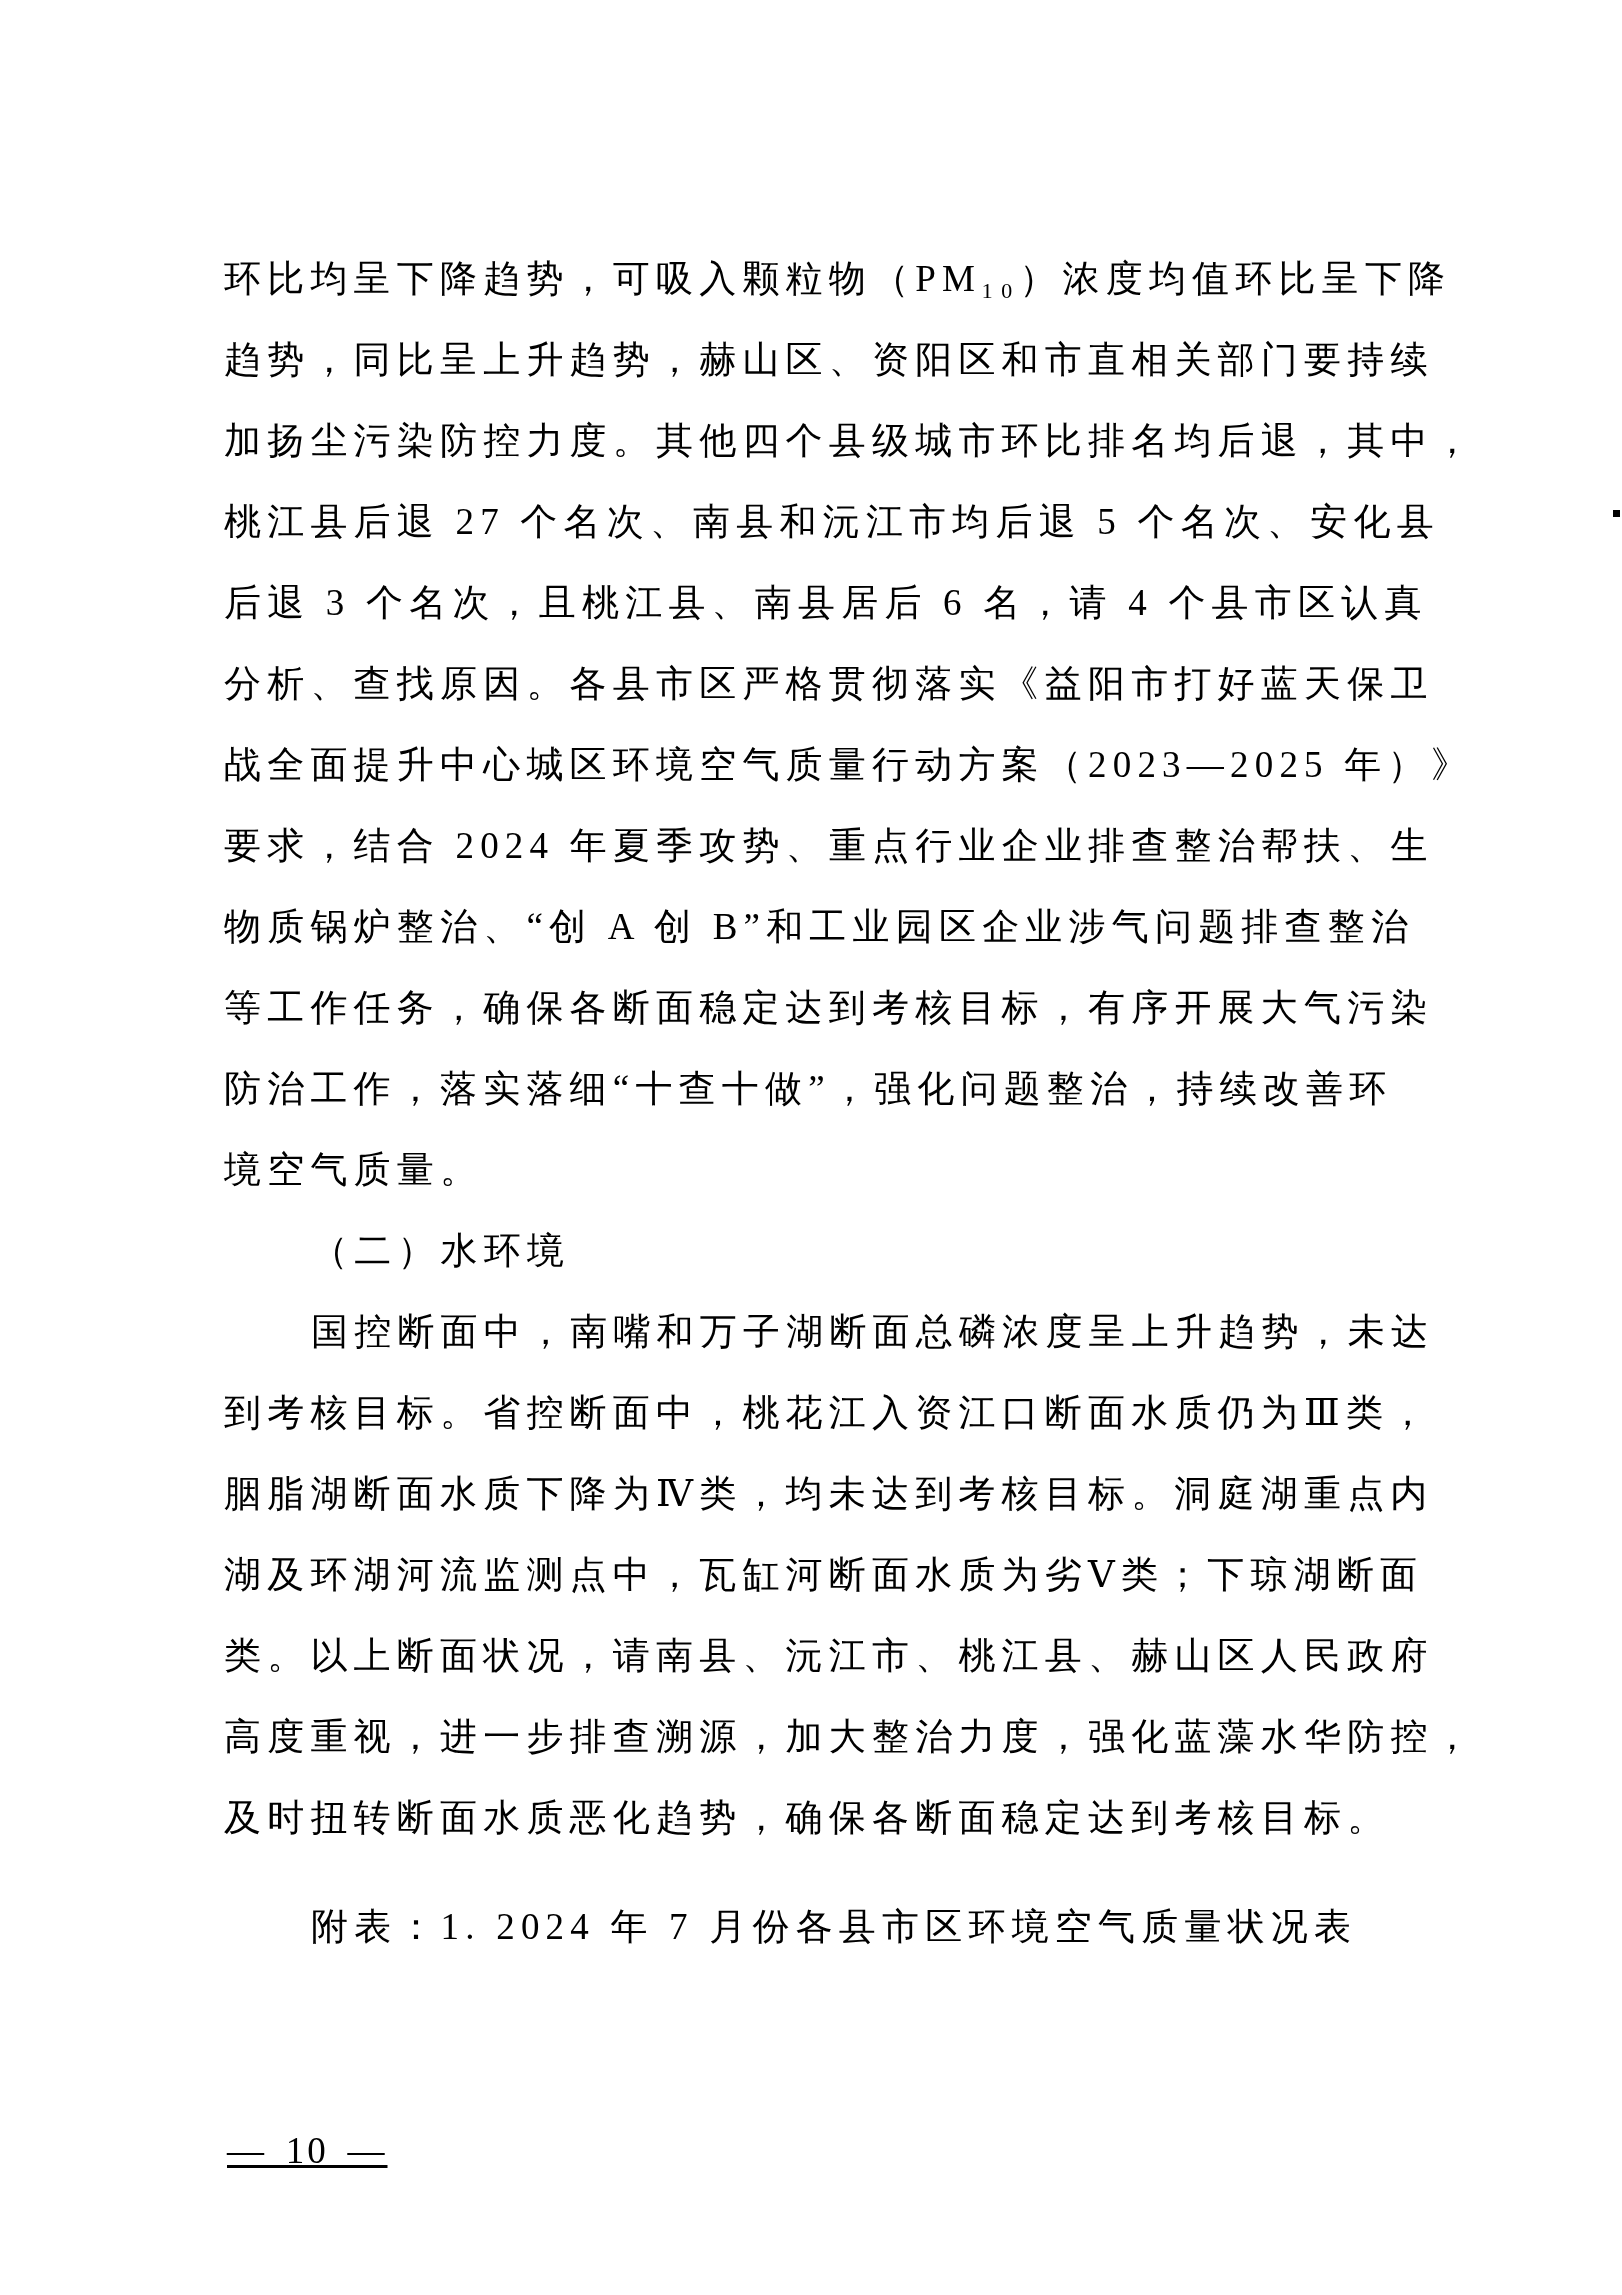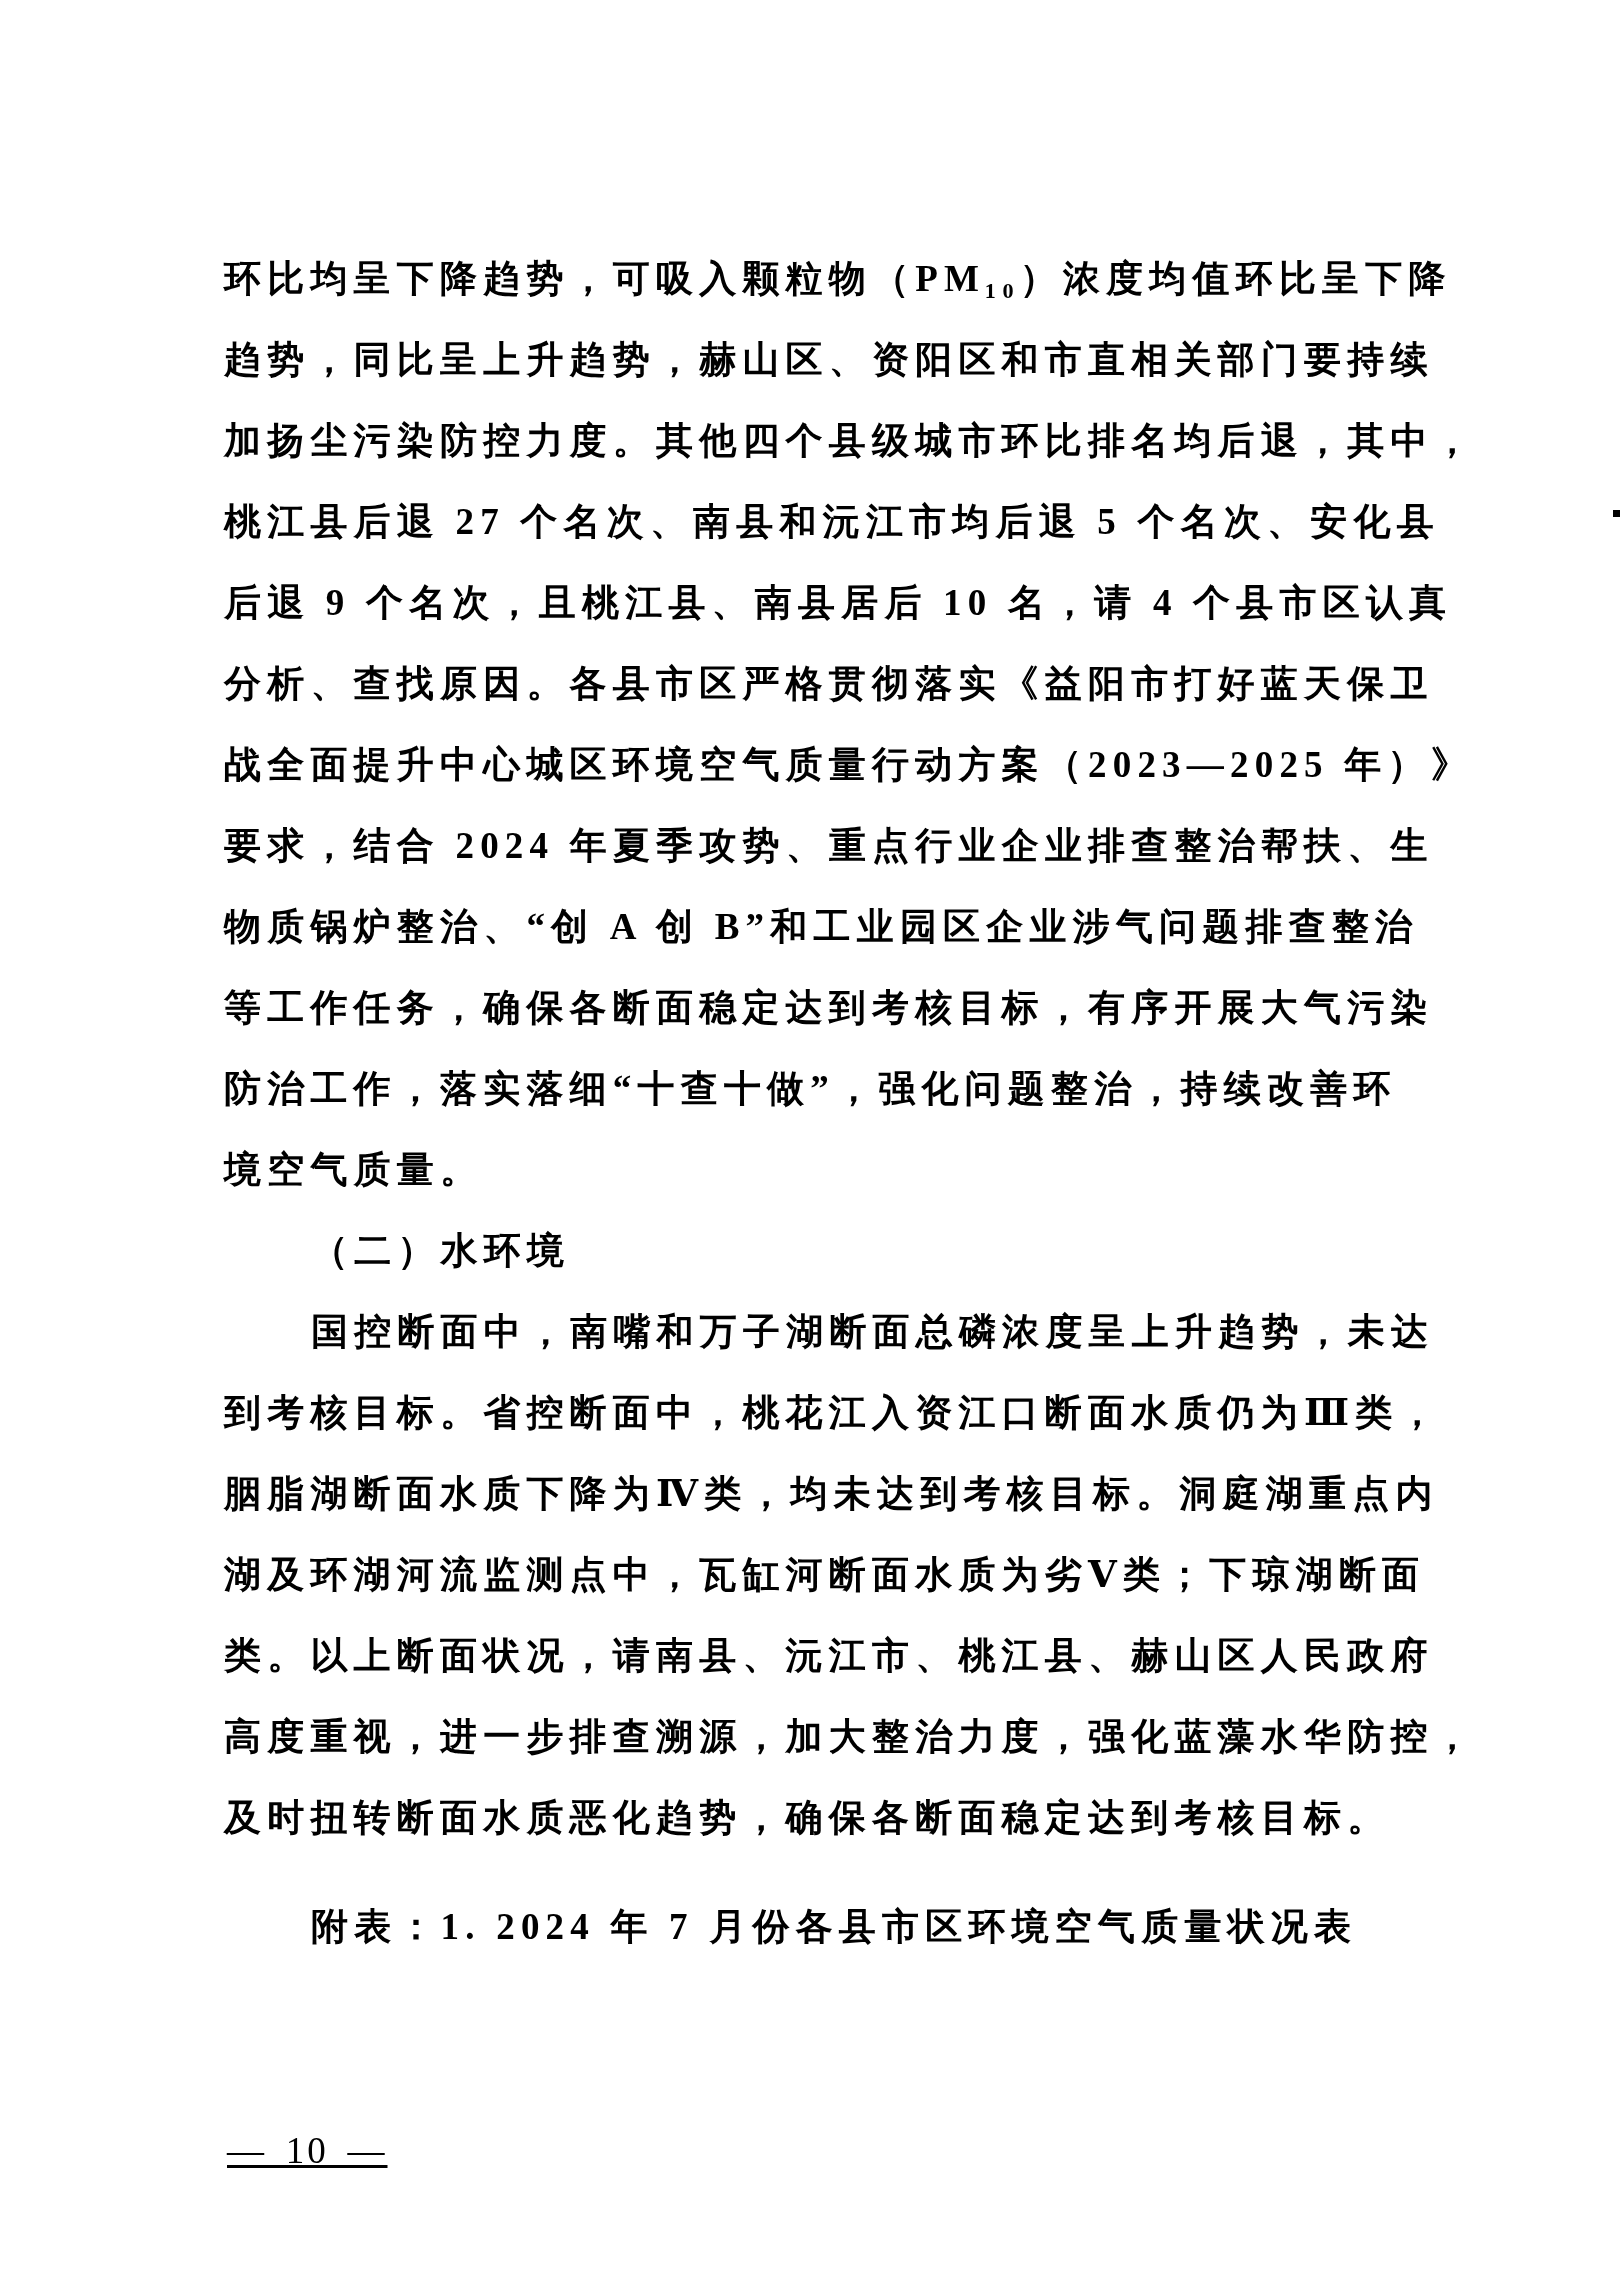--- a/index.html
+++ b/index.html
@@ -22,21 +22,21 @@
     top: 238px;
     width: 1219px;
   }
   .line {
     margin: 0;
     padding: 0;
     font-size: 37px;
     line-height: 81px;
     letter-spacing: 6.2px;
     white-space: nowrap;
-    font-weight: 700;
+    font-weight: 400;
   }
   .line.indent {
     text-indent: 87px;
   }
   .line.attach {
     margin-top: 28px;
   }
   .page-footer {
     position: absolute;
     left: 227px;
@@ -60,21 +60,21 @@
 </head>
 <body>
 
 <div class="page">
 
   <main class="text-block">
     <p class="line">环比均呈下降趋势，可吸入颗粒物（PM₁₀）浓度均值环比呈下降</p>
     <p class="line">趋势，同比呈上升趋势，赫山区、资阳区和市直相关部门要持续</p>
     <p class="line">加扬尘污染防控力度。其他四个县级城市环比排名均后退，其中，</p>
     <p class="line">桃江县后退 27 个名次、南县和沅江市均后退 5 个名次、安化县</p>
-    <p class="line">后退 9 个名次，且桃江县、南县居后 10 名，请 4 个县市区认真</p>
+    <p class="line">后退 3 个名次，且桃江县、南县居后 6 名，请 4 个县市区认真</p>
     <p class="line">分析、查找原因。各县市区严格贯彻落实《益阳市打好蓝天保卫</p>
     <p class="line">战全面提升中心城区环境空气质量行动方案（2023—2025 年）》</p>
     <p class="line">要求，结合 2024 年夏季攻势、重点行业企业排查整治帮扶、生</p>
     <p class="line">物质锅炉整治、“创 A 创 B”和工业园区企业涉气问题排查整治</p>
     <p class="line">等工作任务，确保各断面稳定达到考核目标，有序开展大气污染</p>
     <p class="line">防治工作，落实落细“十查十做”，强化问题整治，持续改善环</p>
     <p class="line">境空气质量。</p>
     <p class="line indent">（二）水环境</p>
     <p class="line indent">国控断面中，南嘴和万子湖断面总磷浓度呈上升趋势，未达</p>
     <p class="line">到考核目标。省控断面中，桃花江入资江口断面水质仍为Ⅲ类，</p>

